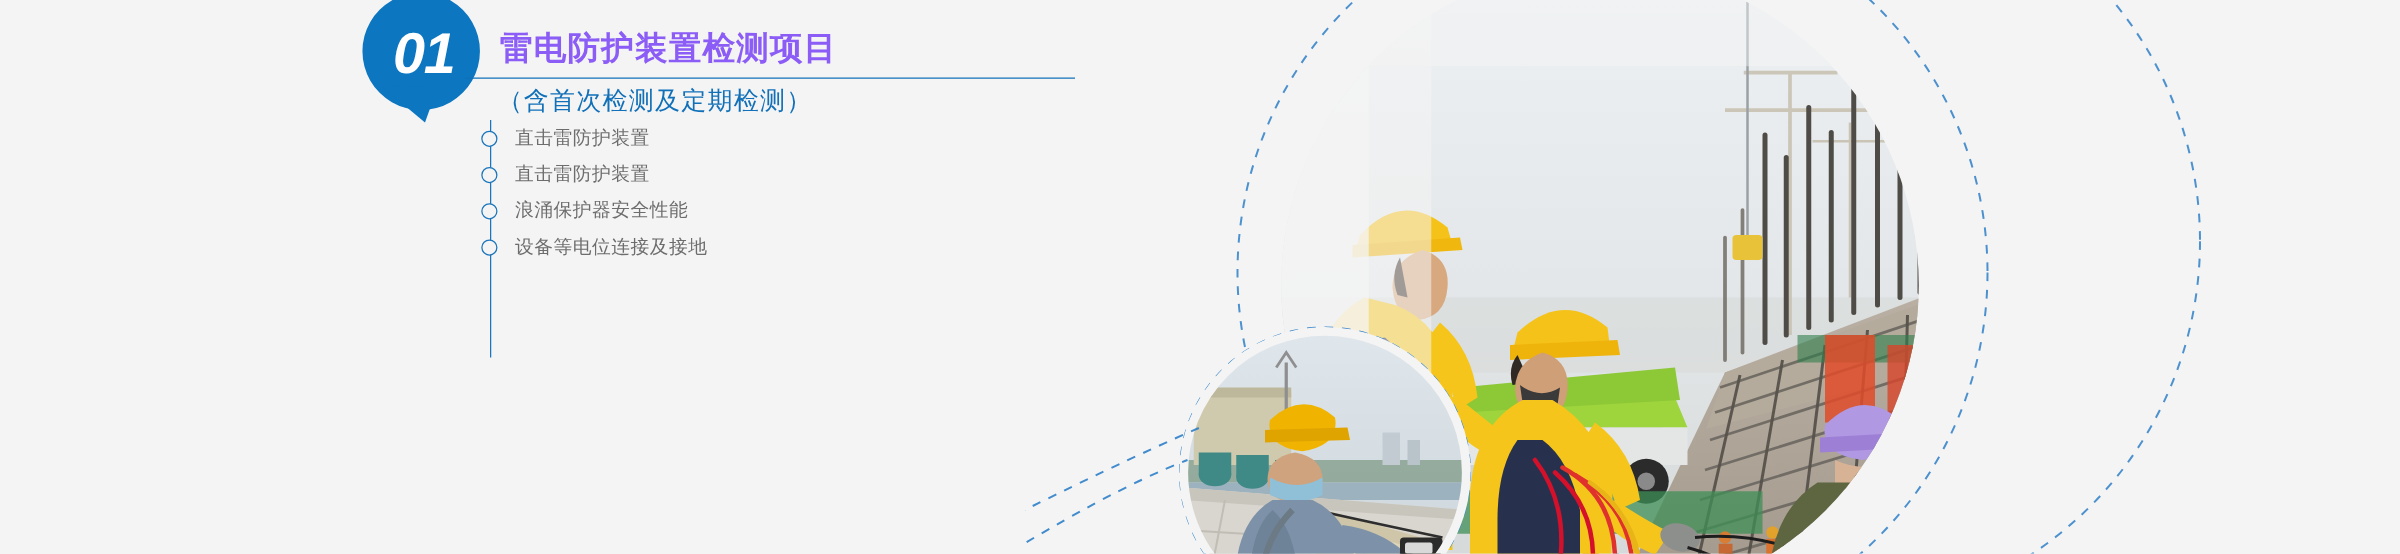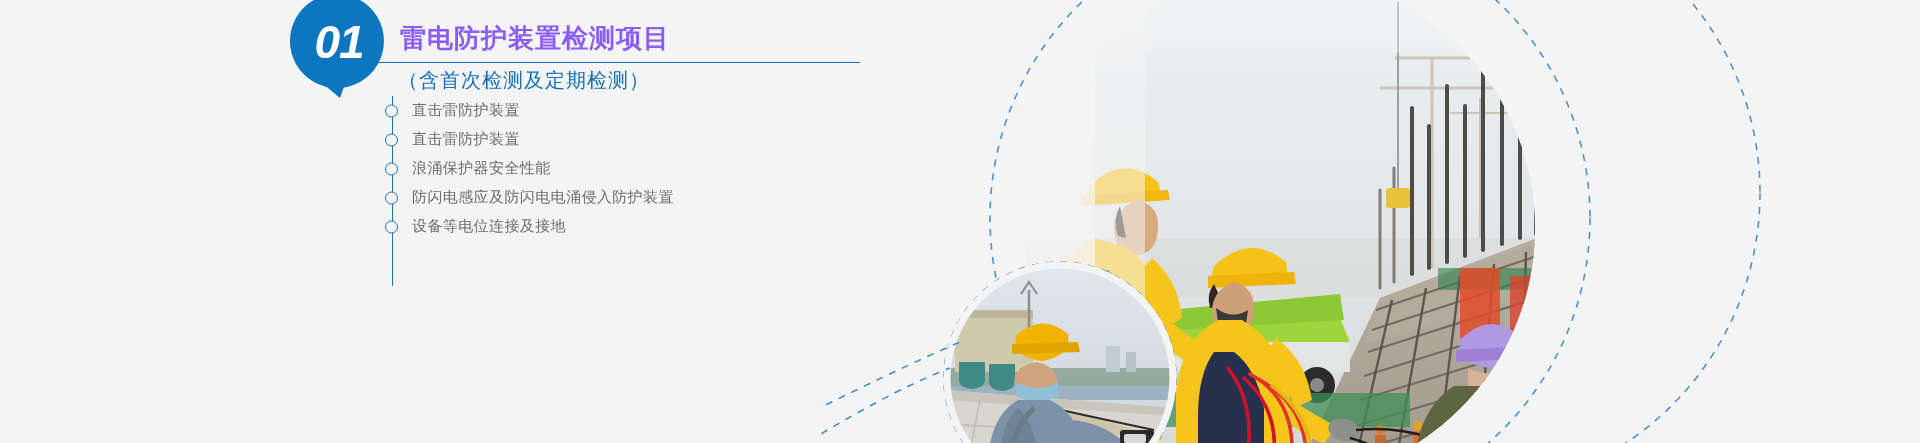--- a/index.html
+++ b/index.html
@@ -351,21 +351,17 @@
     <div class="tl-item">
       <span class="tl-dot"></span>
       <span class="tl-label">直击雷防护装置</span>
     </div>
     <div class="tl-item">
       <span class="tl-dot"></span>
       <span class="tl-label">浪涌保护器安全性能</span>
     </div>
     <div class="tl-item">
       <span class="tl-dot"></span>
-      <span class="tl-label">防闪电感应及防闪电电涌侵入防护装置</span>
-    </div>
-    <div class="tl-item">
-      <span class="tl-dot"></span>
       <span class="tl-label">设备等电位连接及接地</span>
     </div>
   </div>
 
 </div>
 
 </body></html>

